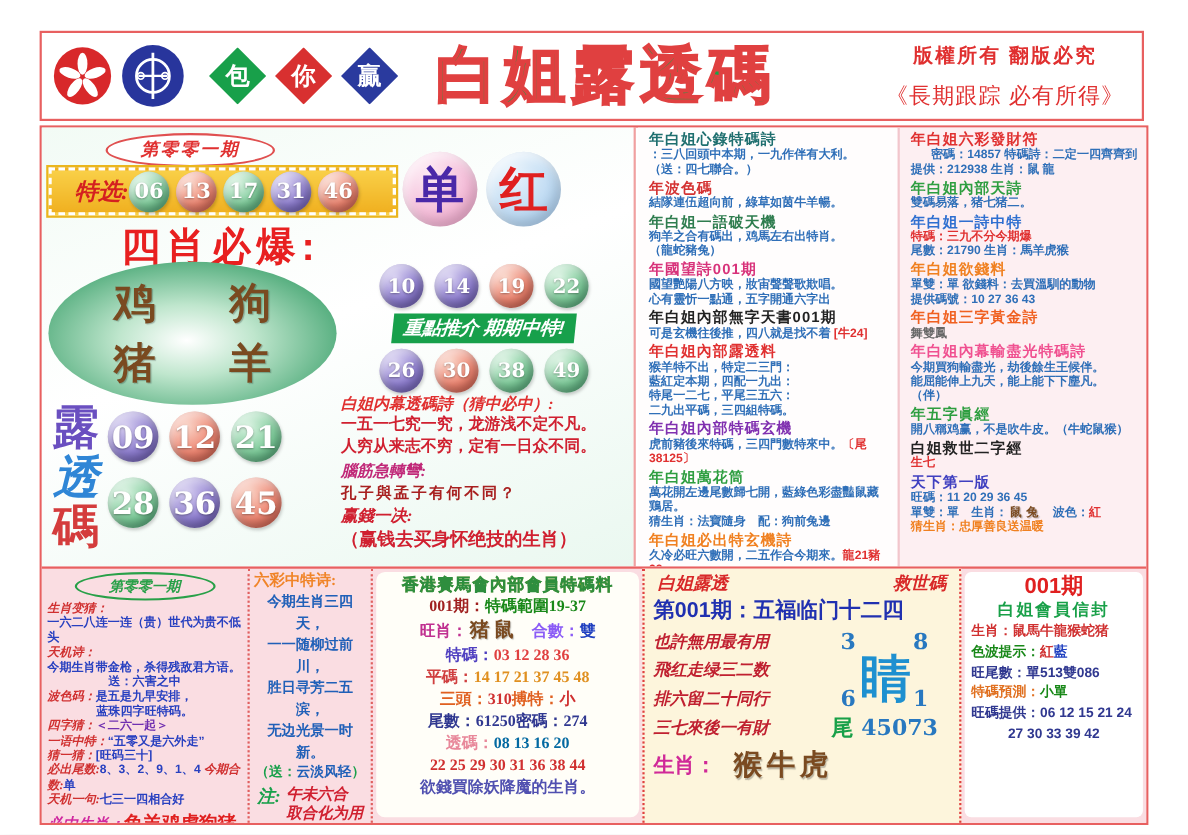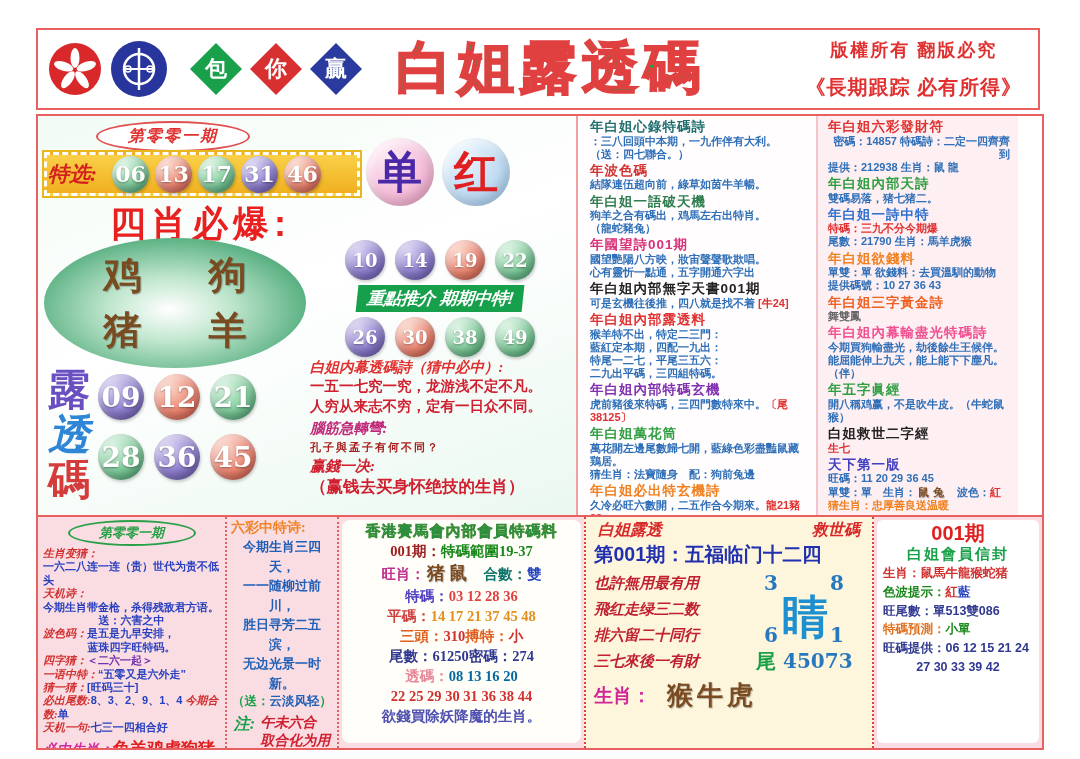--- a/index.html
+++ b/index.html
@@ -9,36 +9,36 @@
   .header{position:absolute;left:36px;top:28px;width:1004px;height:82px;border:2px solid #e86060;
           background:#fff;display:flex;align-items:center;padding:0 10px;box-sizing:border-box;}
   .logo{flex:0 0 auto;margin-right:8px;display:flex;align-items:center;}
   .diamonds{display:flex;align-items:center;margin-left:10px;}
   .diamond{width:52px;height:52px;clip-path:polygon(50% 0,100% 50%,50% 100%,0 50%);
            display:inline-flex;align-items:center;justify-content:center;font-weight:900;font-size:22px;margin:0 4px;}
   .main-title{margin-left:30px;font-weight:900;font-size:56px;color:#18a348;letter-spacing:6px;white-space:nowrap;
           -webkit-text-stroke:2px #e04040;text-shadow:2px 2px 0 #ffffff;}
   .hdr-right{margin-left:auto;text-align:center;padding-right:6px;}
   .hdr-copy{color:#e03030;font-weight:900;font-size:18px;letter-spacing:2px;}
-  .hdr-tag{color:#e03030;font-weight:700;font-size:20px;margin-top:12px;letter-spacing:1px;}
+  .hdr-tag{color:#e03030;font-weight:400;font-size:20px;margin-top:12px;letter-spacing:1px;}
   
   .content{position:absolute;left:36px;top:114px;width:1004px;height:632px;border:2px solid #e86060;background:#fff;}
   
   .left-panel{position:absolute;left:0;top:0;width:540px;height:399px;border-right:2px solid #f0a0a0;box-sizing:border-box;
       background:linear-gradient(160deg,#f2fbf5 0%,#ffffff 45%,#eaf8f0 100%);overflow:hidden;}
   .stamp{position:absolute;left:58px;top:5px;width:150px;height:27px;border:2px solid #e05050;border-radius:50%;
       display:flex;align-items:center;justify-content:center;color:#e03030;letter-spacing:2px;
       font-family:"Liberation Serif",serif;font-style:italic;font-weight:bold;font-size:16px;background:#fff;}
   .texuan{position:absolute;left:6px;top:36px;width:316px;height:44px;background:linear-gradient(#f9d048,#f0b020);
-      border:3px dashed #fff;outline:2px solid #eab61e;display:flex;align-items:center;gap:15px;padding:0 1px;box-sizing:border-box;}
+      border:3px dashed #fff;outline:2px solid #eab61e;display:flex;align-items:center;gap:0;padding:0 21px;box-sizing:border-box;}
   .texuan-label{color:#d42020;font-family:"Liberation Serif",serif;font-style:italic;font-weight:bold;font-size:21px;white-space:nowrap;}
   .ball{display:inline-flex;align-items:center;justify-content:center;border-radius:50%;color:#fff;
       font-family:"DejaVu Serif",serif;font-weight:bold;text-shadow:0 1px 2px rgba(0,0,0,.35);
       box-shadow:inset -3px -5px 8px rgba(0,0,0,.28),inset 3px 5px 8px rgba(255,255,255,.55),1px 2px 3px rgba(0,0,0,.2);}
-  .b37{width:37px;height:37px;font-size:22px;}
+  .b37{width:37px;height:37px;font-size:19px;}
   .b40{width:40px;height:40px;font-size:18px;}
   .b46{width:46px;height:46px;font-size:28px;}
   .c-purple{background:radial-gradient(circle at 35% 30%,#d5cdf0,#8f7fd0 55%,#6a58b8);}
   .c-red{background:radial-gradient(circle at 35% 30%,#f9d3c6,#ee8672 55%,#d95a48);}
   .c-green{background:radial-gradient(circle at 35% 30%,#d8f2e0,#7ecb9a 55%,#46a873);}
   .dan-ball,.hong-ball{position:absolute;top:22px;width:68px;height:68px;border-radius:50%;
       display:flex;align-items:center;justify-content:center;font-weight:900;font-size:44px;
       box-shadow:inset -4px -6px 10px rgba(0,0,0,.15),inset 4px 6px 10px rgba(255,255,255,.7);}
   .dan-ball{left:328px;background:radial-gradient(circle at 35% 30%,#fde9f3,#f3b9d6 60%,#ea9cc4);color:#4a28a8;}
   .hong-ball{left:404px;background:radial-gradient(circle at 35% 30%,#eaf4fc,#bcd9f2 60%,#9cc4ea);color:#e02020;}
@@ -54,27 +54,27 @@
   .banner{background:#17a04b;color:#fff;font-style:italic;font-weight:bold;font-size:17px;padding:2px 10px;white-space:nowrap;
       transform:skew(-6deg);}
   .lt-chars{position:absolute;left:10px;top:253px;display:flex;flex-direction:column;gap:2px;}
   .lt-char{font-family:"Liberation Serif",serif;font-weight:900;font-size:42px;line-height:1.02;}
   .lt-char:nth-child(2){font-style:italic;}
   .lt-balls{position:absolute;left:60px;top:258px;display:flex;flex-direction:column;gap:14px;}
   .poem{position:absolute;left:272px;top:242px;width:264px;}
   .poem-title{color:#e03030;font-family:"Liberation Serif",serif;font-style:italic;font-weight:bold;font-size:14.5px;}
   .poem-line{color:#d02030;font-weight:bold;font-size:14.5px;line-height:1.35;}
   .brain-title{color:#c02878;font-family:"Liberation Serif",serif;font-style:italic;font-weight:bold;font-size:14.5px;margin-top:3px;}
-  .brain-q{color:#a82020;font-weight:900;font-size:11px;letter-spacing:2px;margin:2px 0;}
+  .brain-q{color:#a82020;font-weight:900;font-size:14px;letter-spacing:2px;margin:2px 0;}
   .win-title{color:#d02030;font-family:"Liberation Serif",serif;font-style:italic;font-weight:bold;font-size:15px;}
   .win-line{color:#d02030;font-weight:900;font-size:16.5px;}
   
   .mid-col{position:absolute;left:542px;top:0;width:236px;height:399px;padding:1px 8px 0 10px;box-sizing:border-box;
       background:#fffdfd;overflow:hidden;}
-  .right-col{position:absolute;left:778px;top:0;width:202px;height:399px;padding:1px 8px 0 10px;box-sizing:border-box;
+  .right-col{position:absolute;left:778px;top:0;width:226px;height:399px;padding:1px 8px 0 10px;box-sizing:border-box;
       background:#fdeff2;border-left:2px solid #f2c6cc;overflow:hidden;}
   .sec-title{font-weight:900;font-size:13.5px;line-height:1.15;margin-top:2px;letter-spacing:1px;white-space:nowrap;}
   .sec-line{font-size:11px;font-weight:bold;line-height:1.2;}
   
   .bottom{position:absolute;left:0;top:399px;width:1004px;height:233px;border-top:2px solid #e86060;box-sizing:border-box;
       display:flex;background:#fadde2;}
   .bcell{box-sizing:border-box;height:100%;overflow:hidden;}
   .c1{width:189px;border-right:2px dotted #e06060;padding:2px 5px;}
   .c2{width:112px;border-right:2px dotted #e06060;padding:2px 4px;}
   .c3{width:245px;padding:2px;}
@@ -368,21 +368,21 @@
             </span>
         </div>
 
       </div>
 
       <div class="bcell c3">
         <div class="c3-card">
           <div class="c3-header">香港賽馬會內部會員特碼料</div>
           <div>
               <div class="trow center"><span style="color: rgb(160, 32, 32);">001期：</span><span style="color: rgb(24, 136, 24);">特碼範圍19-37</span></div>
-              <div class="trow center"><span style="color: rgb(192, 48, 144);">旺肖：</span><span class="animal">猪</span><span class="animal">鼠</span><span style="color: #0f766e;">　合數：</span><span style="color: rgb(32, 64, 192);">雙</span></div>
+              <div class="trow center"><span style="color: rgb(192, 48, 144);">旺肖：</span><span class="animal">猪</span><span class="animal">鼠</span><span style="color: #8b5cf6;">　合數：</span><span style="color: rgb(32, 64, 192);">雙</span></div>
               <div class="trow center"><span style="color: rgb(80, 64, 192);">特碼：</span><span style="color: rgb(224, 64, 64);">03 12 28 36</span></div>
               <div class="trow center"><span style="color: rgb(208, 64, 64);">平碼：</span><span style="color: rgb(224, 144, 32);">14 17 21 37 45 48</span></div>
               <div class="trow center"><span style="color: rgb(224, 96, 32);">三頭：</span><span style="color: rgb(208, 48, 48);">310</span><span style="color: rgb(224, 96, 32);">搏特：</span><span style="color: rgb(208, 48, 48);">小</span></div>
               <div class="trow center"><span style="color: rgb(48, 56, 144);">尾數：</span><span style="color: rgb(48, 56, 144);">61250</span><span style="color: rgb(48, 56, 144);">密碼：</span><span style="color: rgb(48, 56, 144);">274</span></div>
               <div class="trow center"><span style="color: rgb(232, 136, 154);">透碼：</span><span style="color: #0369a1;">08 13 16 20</span></div>
               <div class="trow center"><span style="color: rgb(208, 48, 48);">22 25 29 30 31 36 38 44</span></div>
               <div class="trow center"><span style="color: rgb(80, 80, 176);">欲錢買除妖降魔的生肖。</span></div>
             </div>
         </div>
       </div>

